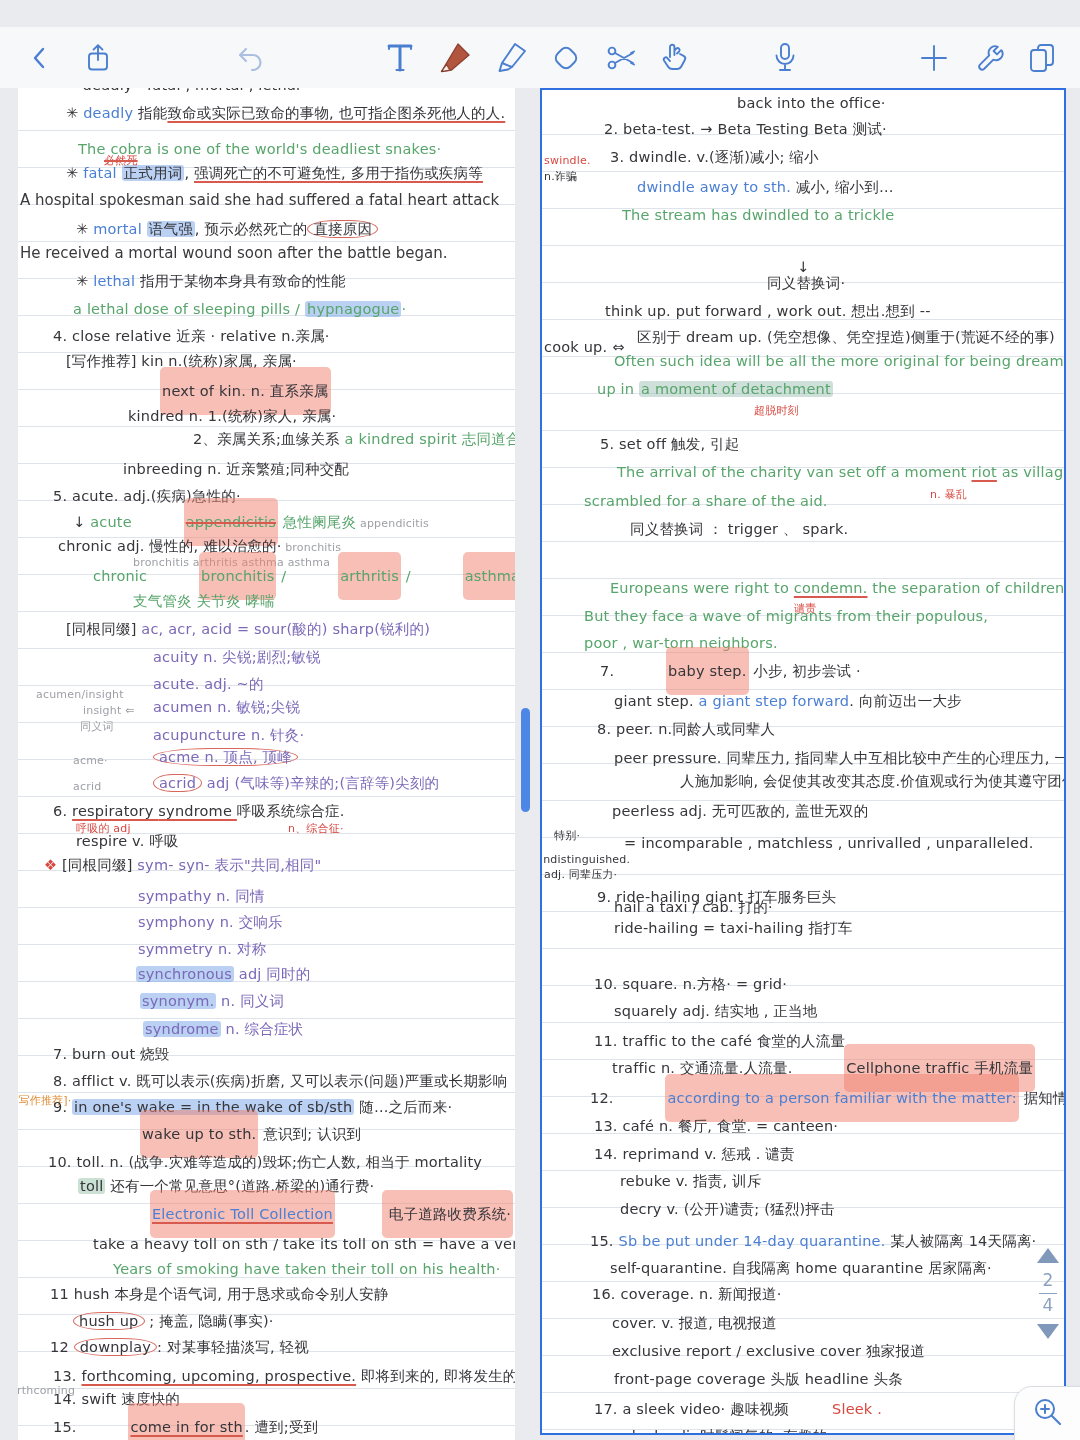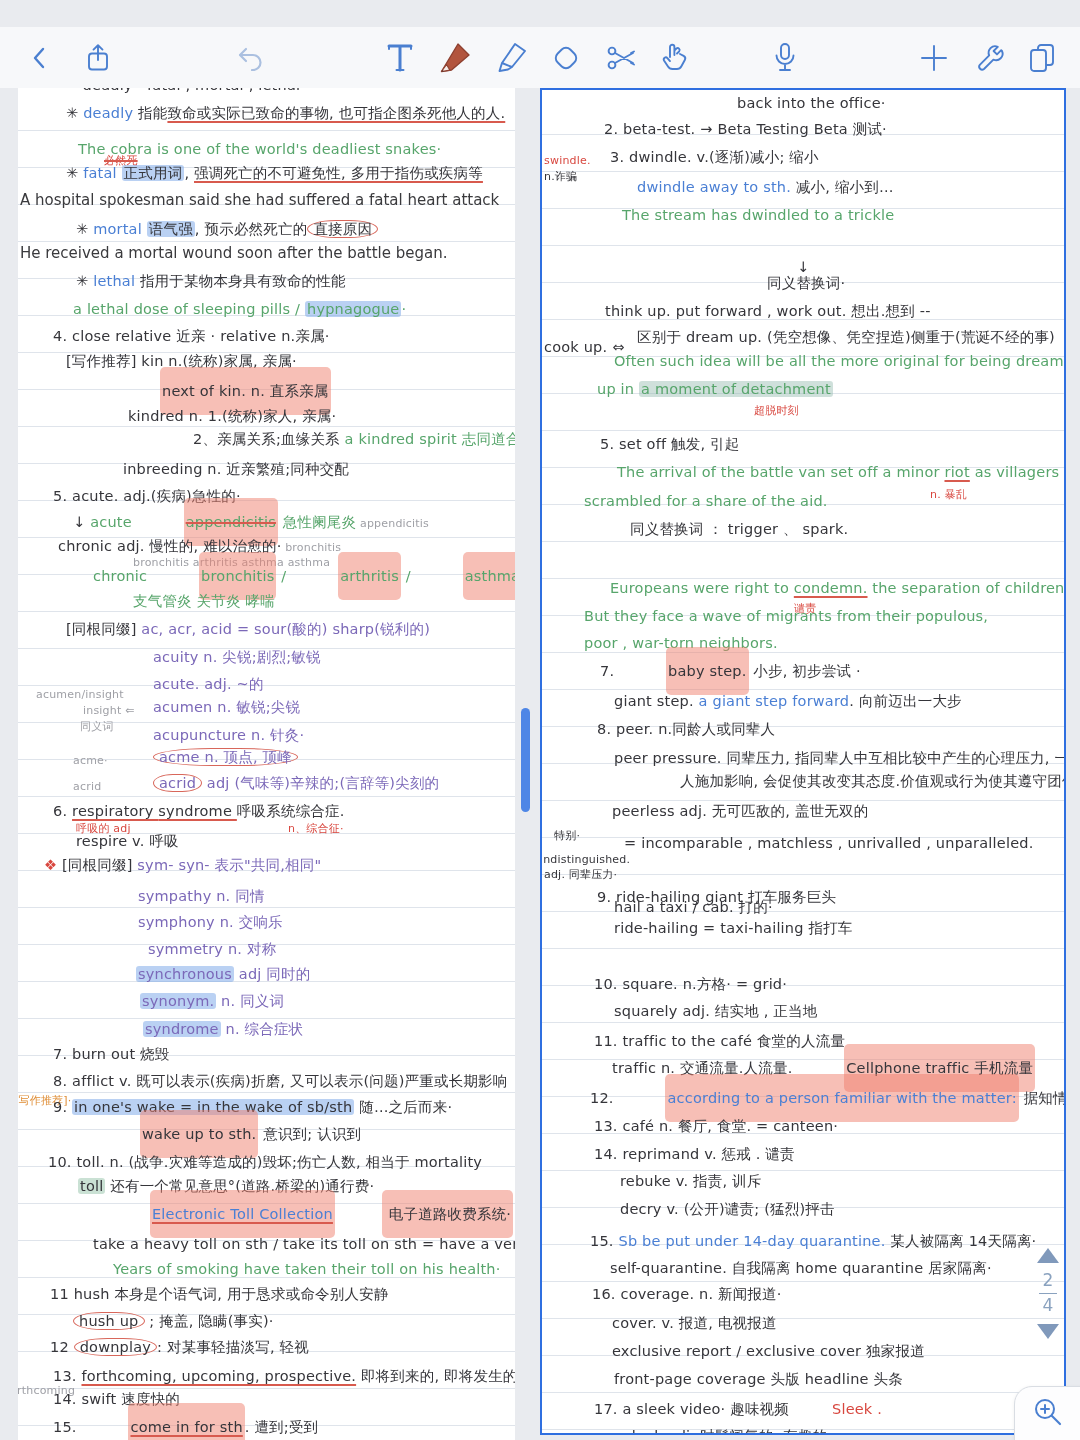--- a/index.html
+++ b/index.html
@@ -199,21 +199,21 @@
       <div class="ink-line" style="left: 135px; top: 660px;"><span class="seg c-pu circ">acme n. 顶点, 顶峰</span></div>
       <div class="ink-line" style="left: 55px; top: 688px;"><span class="seg c-gy sm">acrid</span></div>
       <div class="ink-line" style="left: 135px; top: 686px;"><span class="seg c-pu circ">acrid</span><span class="seg c-pu"> adj (气味等)辛辣的;(言辞等)尖刻的</span></div>
       <div class="ink-line" style="left: 35px; top: 714px;"><span class="seg c-bk">6. </span><span class="seg c-bk u-rd">respiratory </span><span class="seg c-bk u-rd">syndrome </span><span class="seg c-bk">呼吸系统综合症.</span></div>
       <div class="ink-line" style="left: 58px; top: 730px;"><span class="seg c-rd sm">呼吸的    adj</span></div>
       <div class="ink-line" style="left: 270px; top: 730px;"><span class="seg c-rd sm">n、综合征·</span></div>
       <div class="ink-line" style="left: 58px; top: 744px;"><span class="seg c-bk">respire v. 呼吸</span></div>
       <div class="ink-line" style="left: 26px; top: 768px;"><span class="seg c-rd">❖ </span><span class="seg c-bk">[同根同缀] </span><span class="seg c-pu">sym- syn- 表示"共同,相同"</span></div>
       <div class="ink-line" style="left: 120px; top: 799px;"><span class="seg c-pu">sympathy n. 同情</span></div>
       <div class="ink-line" style="left: 120px; top: 825px;"><span class="seg c-pu">symphony n. 交响乐</span></div>
-      <div class="ink-line" style="left: 130px; top: 852px;"><span class="seg c-pu">symmetry n. 对称</span></div>
+      <div class="ink-line" style="left: 120px; top: 852px;"><span class="seg c-pu">symmetry n. 对称</span></div>
       <div class="ink-line" style="left: 118px; top: 877px;"><span class="seg c-pu hl-bl">synchronous</span><span class="seg c-pu"> adj  同时的</span></div>
       <div class="ink-line" style="left: 122px; top: 904px;"><span class="seg c-pu hl-bl">synonym.</span><span class="seg c-pu">  n. 同义词</span></div>
       <div class="ink-line" style="left: 125px; top: 932px;"><span class="seg c-pu hl-bl">syndrome</span><span class="seg c-pu">  n. 综合症状</span></div>
       <div class="ink-line" style="left: 35px; top: 957px;"><span class="seg c-bk">7. burn out 烧毁</span></div>
       <div class="ink-line" style="left: 35px; top: 984px;"><span class="seg c-bk">8. afflict v. 既可以表示(疾病)折磨, 又可以表示(问题)严重或长期影响</span></div>
       <div class="ink-line" style="left: -4px; top: 1002px;"><span class="seg c-or sm">[写作推荐]·</span></div>
       <div class="ink-line" style="left: 35px; top: 1010px;"><span class="seg c-bk">9. </span><span class="seg c-bk hl-bl">in one's wake = in the wake of sb/sth</span><span class="seg c-bk"> 随…之后而来·</span></div>
       <div class="ink-line" style="left: 75px; top: 1037px;"><span class="seg c-bk hl-pk">wake up to sth.</span><span class="seg c-bk"> 意识到; 认识到</span></div>
       <div class="ink-line" style="left: 30px; top: 1065px;"><span class="seg c-bk">10. toll. n. (战争.灾难等造成的)毁坏;伤亡人数, 相当于  mortality</span></div>
       <div class="ink-line" style="left: 60px; top: 1089px;"><span class="seg c-bk hl-gn">toll</span><span class="seg c-bk"> 还有一个常见意思°(道路.桥梁的)通行费·</span></div>
@@ -239,21 +239,21 @@
       <div class="ink-line" style="left: 80px; top: 116px;"><span class="seg c-gr">The stream has dwindled to a trickle</span></div>
       <div class="ink-line" style="left: 255px; top: 168px;"><span class="seg c-bk">↓</span></div>
       <div class="ink-line" style="left: 225px; top: 184px;"><span class="seg c-bk">同义替换词·</span></div>
       <div class="ink-line" style="left: 63px; top: 212px;"><span class="seg c-bk">think up.  put forward , work out. 想出.想到 --</span></div>
       <div class="ink-line" style="left: 95px; top: 238px;"><span class="seg c-bk">区别于 dream up. (凭空想像、凭空捏造)侧重于(荒诞不经的事)</span></div>
       <div class="ink-line" style="left: 2px; top: 248px;"><span class="seg c-bk">cook up. ⇔</span></div>
       <div class="ink-line" style="left: 72px; top: 262px;"><span class="seg c-gr">Often such idea will be all the more original for being dreamed</span></div>
       <div class="ink-line" style="left: 55px; top: 290px;"><span class="seg c-gr">up in </span><span class="seg c-gr hl-tl">a moment of detachment</span></div>
       <div class="ink-line" style="left: 212px; top: 310px;"><span class="seg c-rd sm">超脱时刻</span></div>
       <div class="ink-line" style="left: 58px; top: 345px;"><span class="seg c-bk">5. set off  触发, 引起</span></div>
-      <div class="ink-line" style="left: 75px; top: 373px;"><span class="seg c-gr">The arrival of the battle van set off a minor </span><span class="seg c-gr u-rd">riot</span><span class="seg c-gr"> as villagers</span></div>
+      <div class="ink-line" style="left: 75px; top: 373px;"><span class="seg c-gr">The arrival of the charity van set off a moment </span><span class="seg c-gr u-rd">riot</span><span class="seg c-gr"> as villagers</span></div>
       <div class="ink-line" style="left: 388px; top: 394px;"><span class="seg c-rd sm">n. 暴乱</span></div>
       <div class="ink-line" style="left: 42px; top: 402px;"><span class="seg c-gr">scrambled for a share of the aid.</span></div>
       <div class="ink-line" style="left: 88px; top: 430px;"><span class="seg c-bk">同义替换词 ：  trigger 、 spark.</span></div>
       <div class="ink-line" style="left: 68px; top: 489px;"><span class="seg c-gr">Europeans were right to </span><span class="seg c-gr u-rd">condemn.</span><span class="seg c-gr"> the separation of children.</span></div>
       <div class="ink-line" style="left: 252px; top: 508px;"><span class="seg c-rd sm">谴责</span></div>
       <div class="ink-line" style="left: 42px; top: 517px;"><span class="seg c-gr">But they face a wave of migrants from their populous,</span></div>
       <div class="ink-line" style="left: 42px; top: 544px;"><span class="seg c-gr">poor , war-torn neighbors.</span></div>
       <div class="ink-line" style="left: 58px; top: 572px;"><span class="seg c-bk">7. </span><span class="seg c-bk hl-pk">baby step.</span><span class="seg c-bk"> 小步, 初步尝试 ·</span></div>
       <div class="ink-line" style="left: 72px; top: 602px;"><span class="seg c-bk">giant step.</span><span class="seg c-bl">     a giant step forward</span><span class="seg c-bk">. 向前迈出一大步</span></div>
       <div class="ink-line" style="left: 55px; top: 630px;"><span class="seg c-bk">8. peer. n.同龄人或同辈人</span></div>

